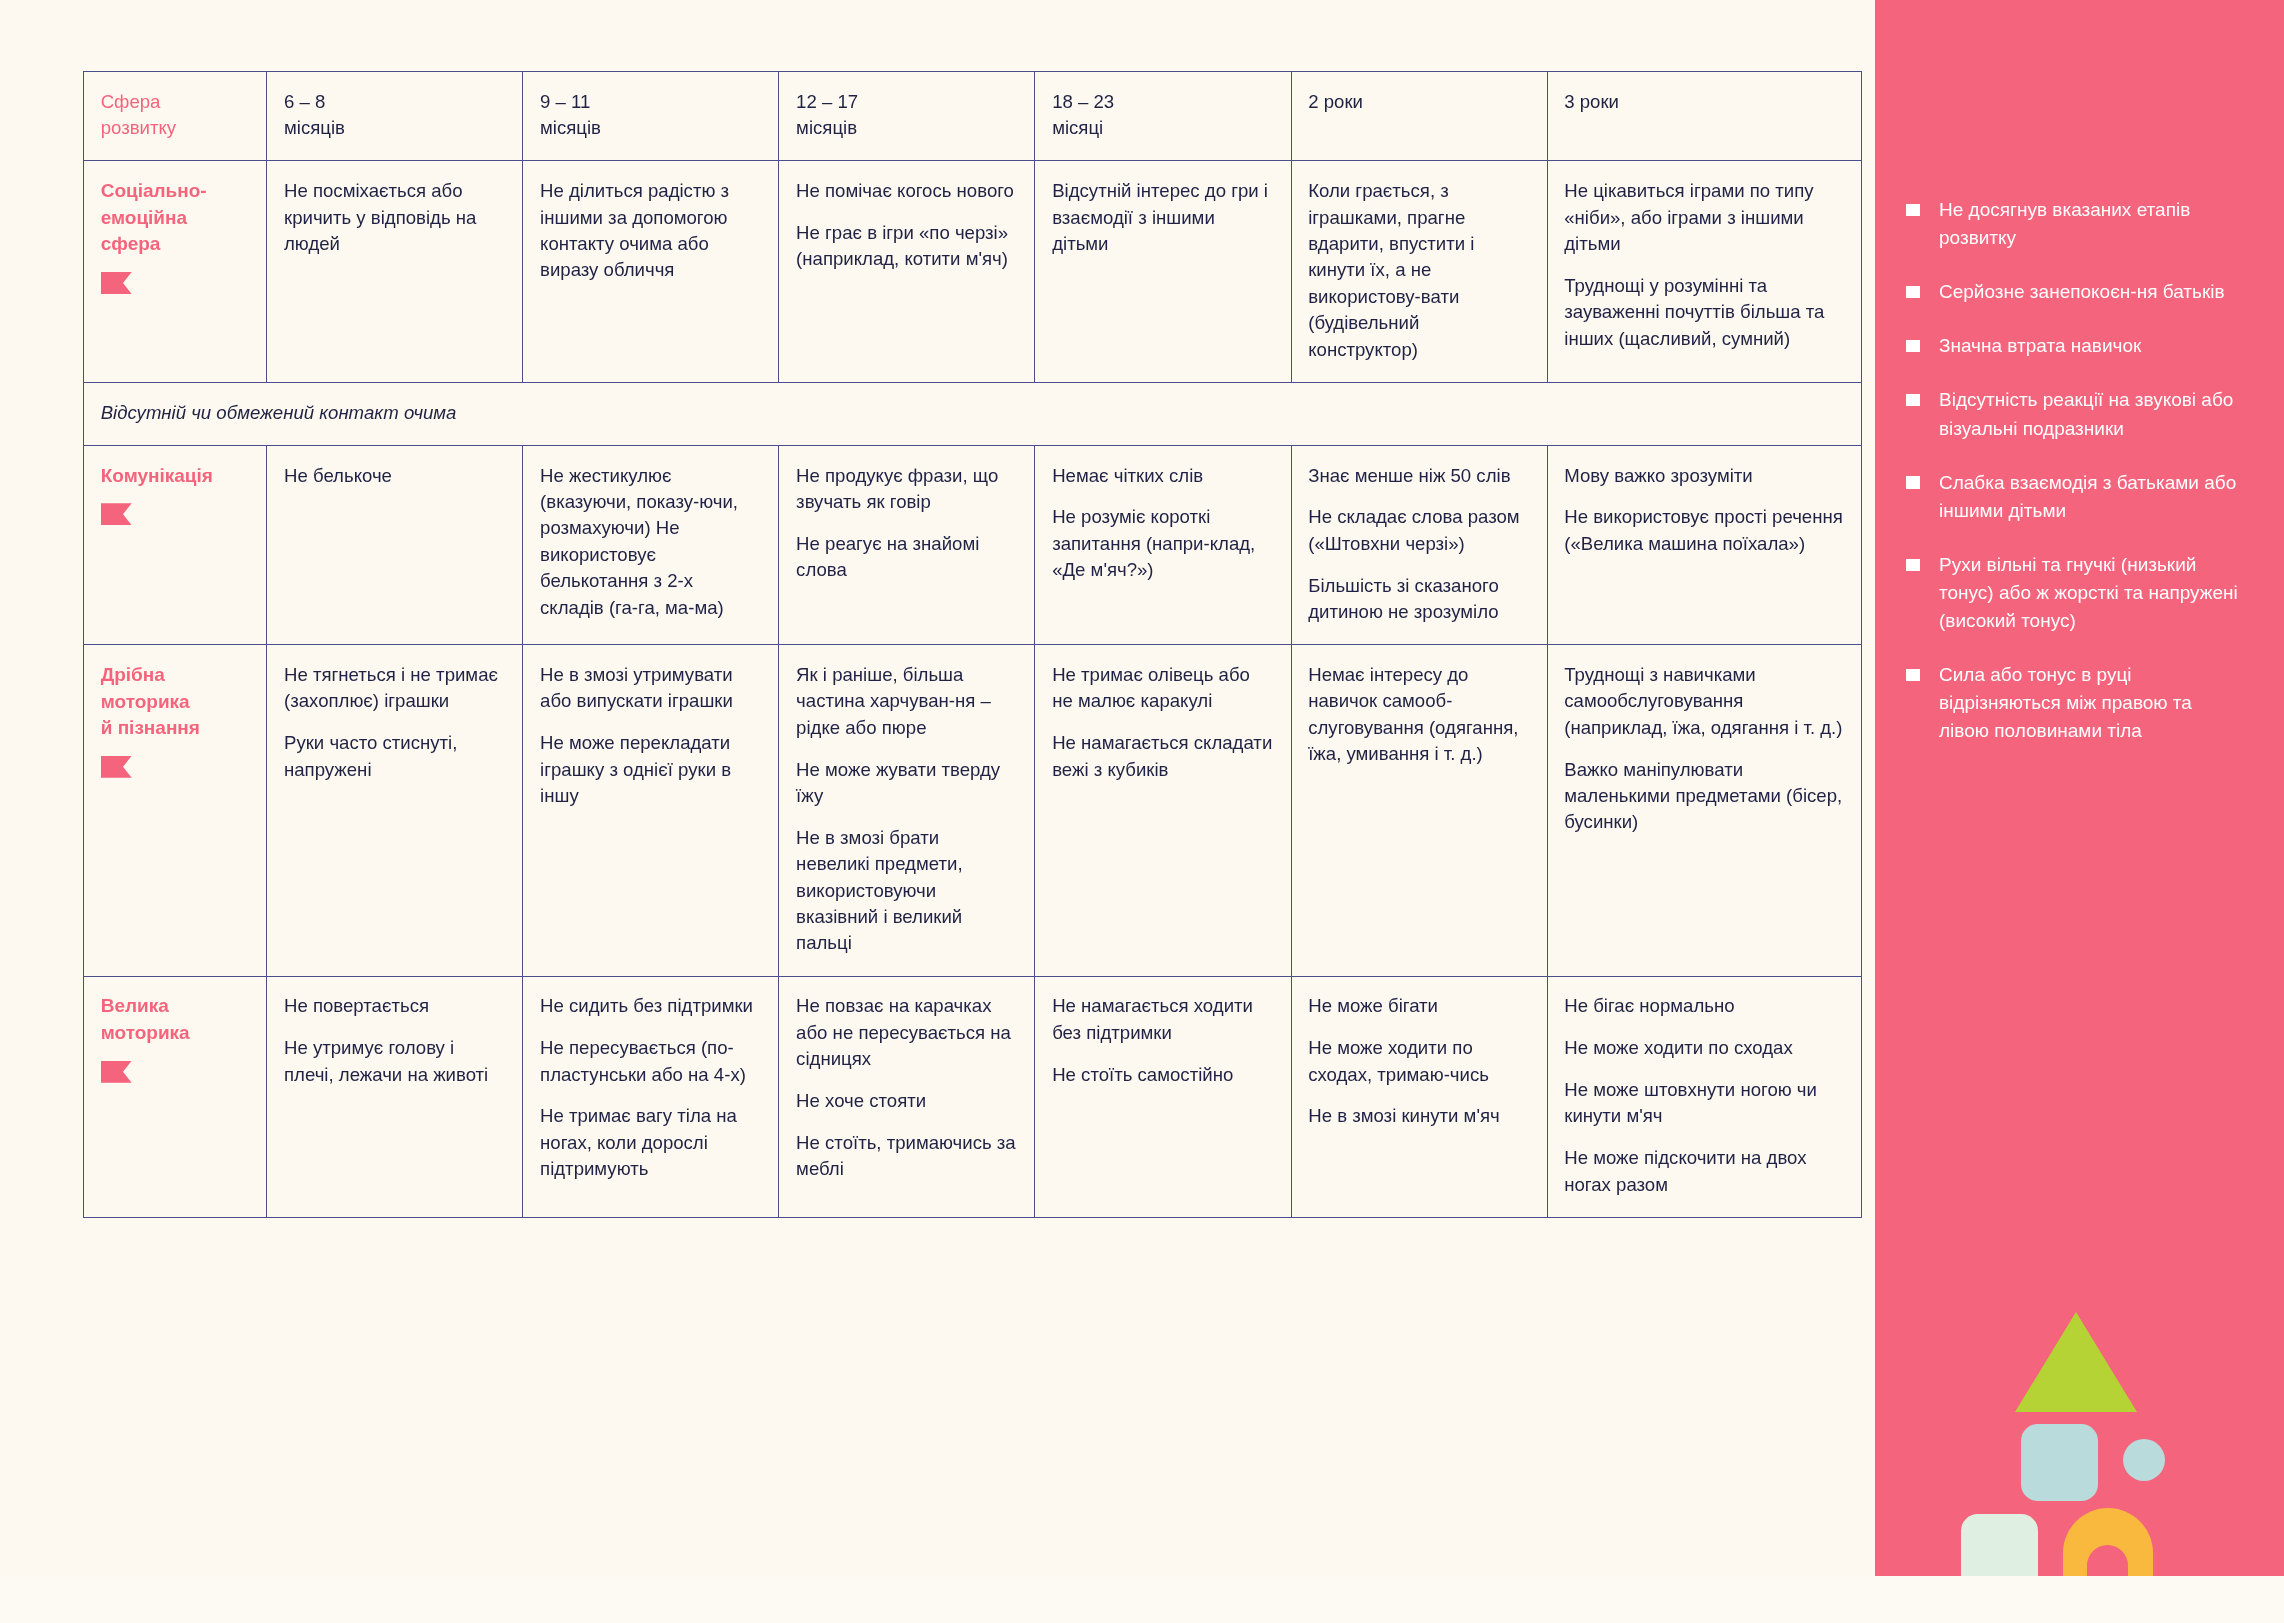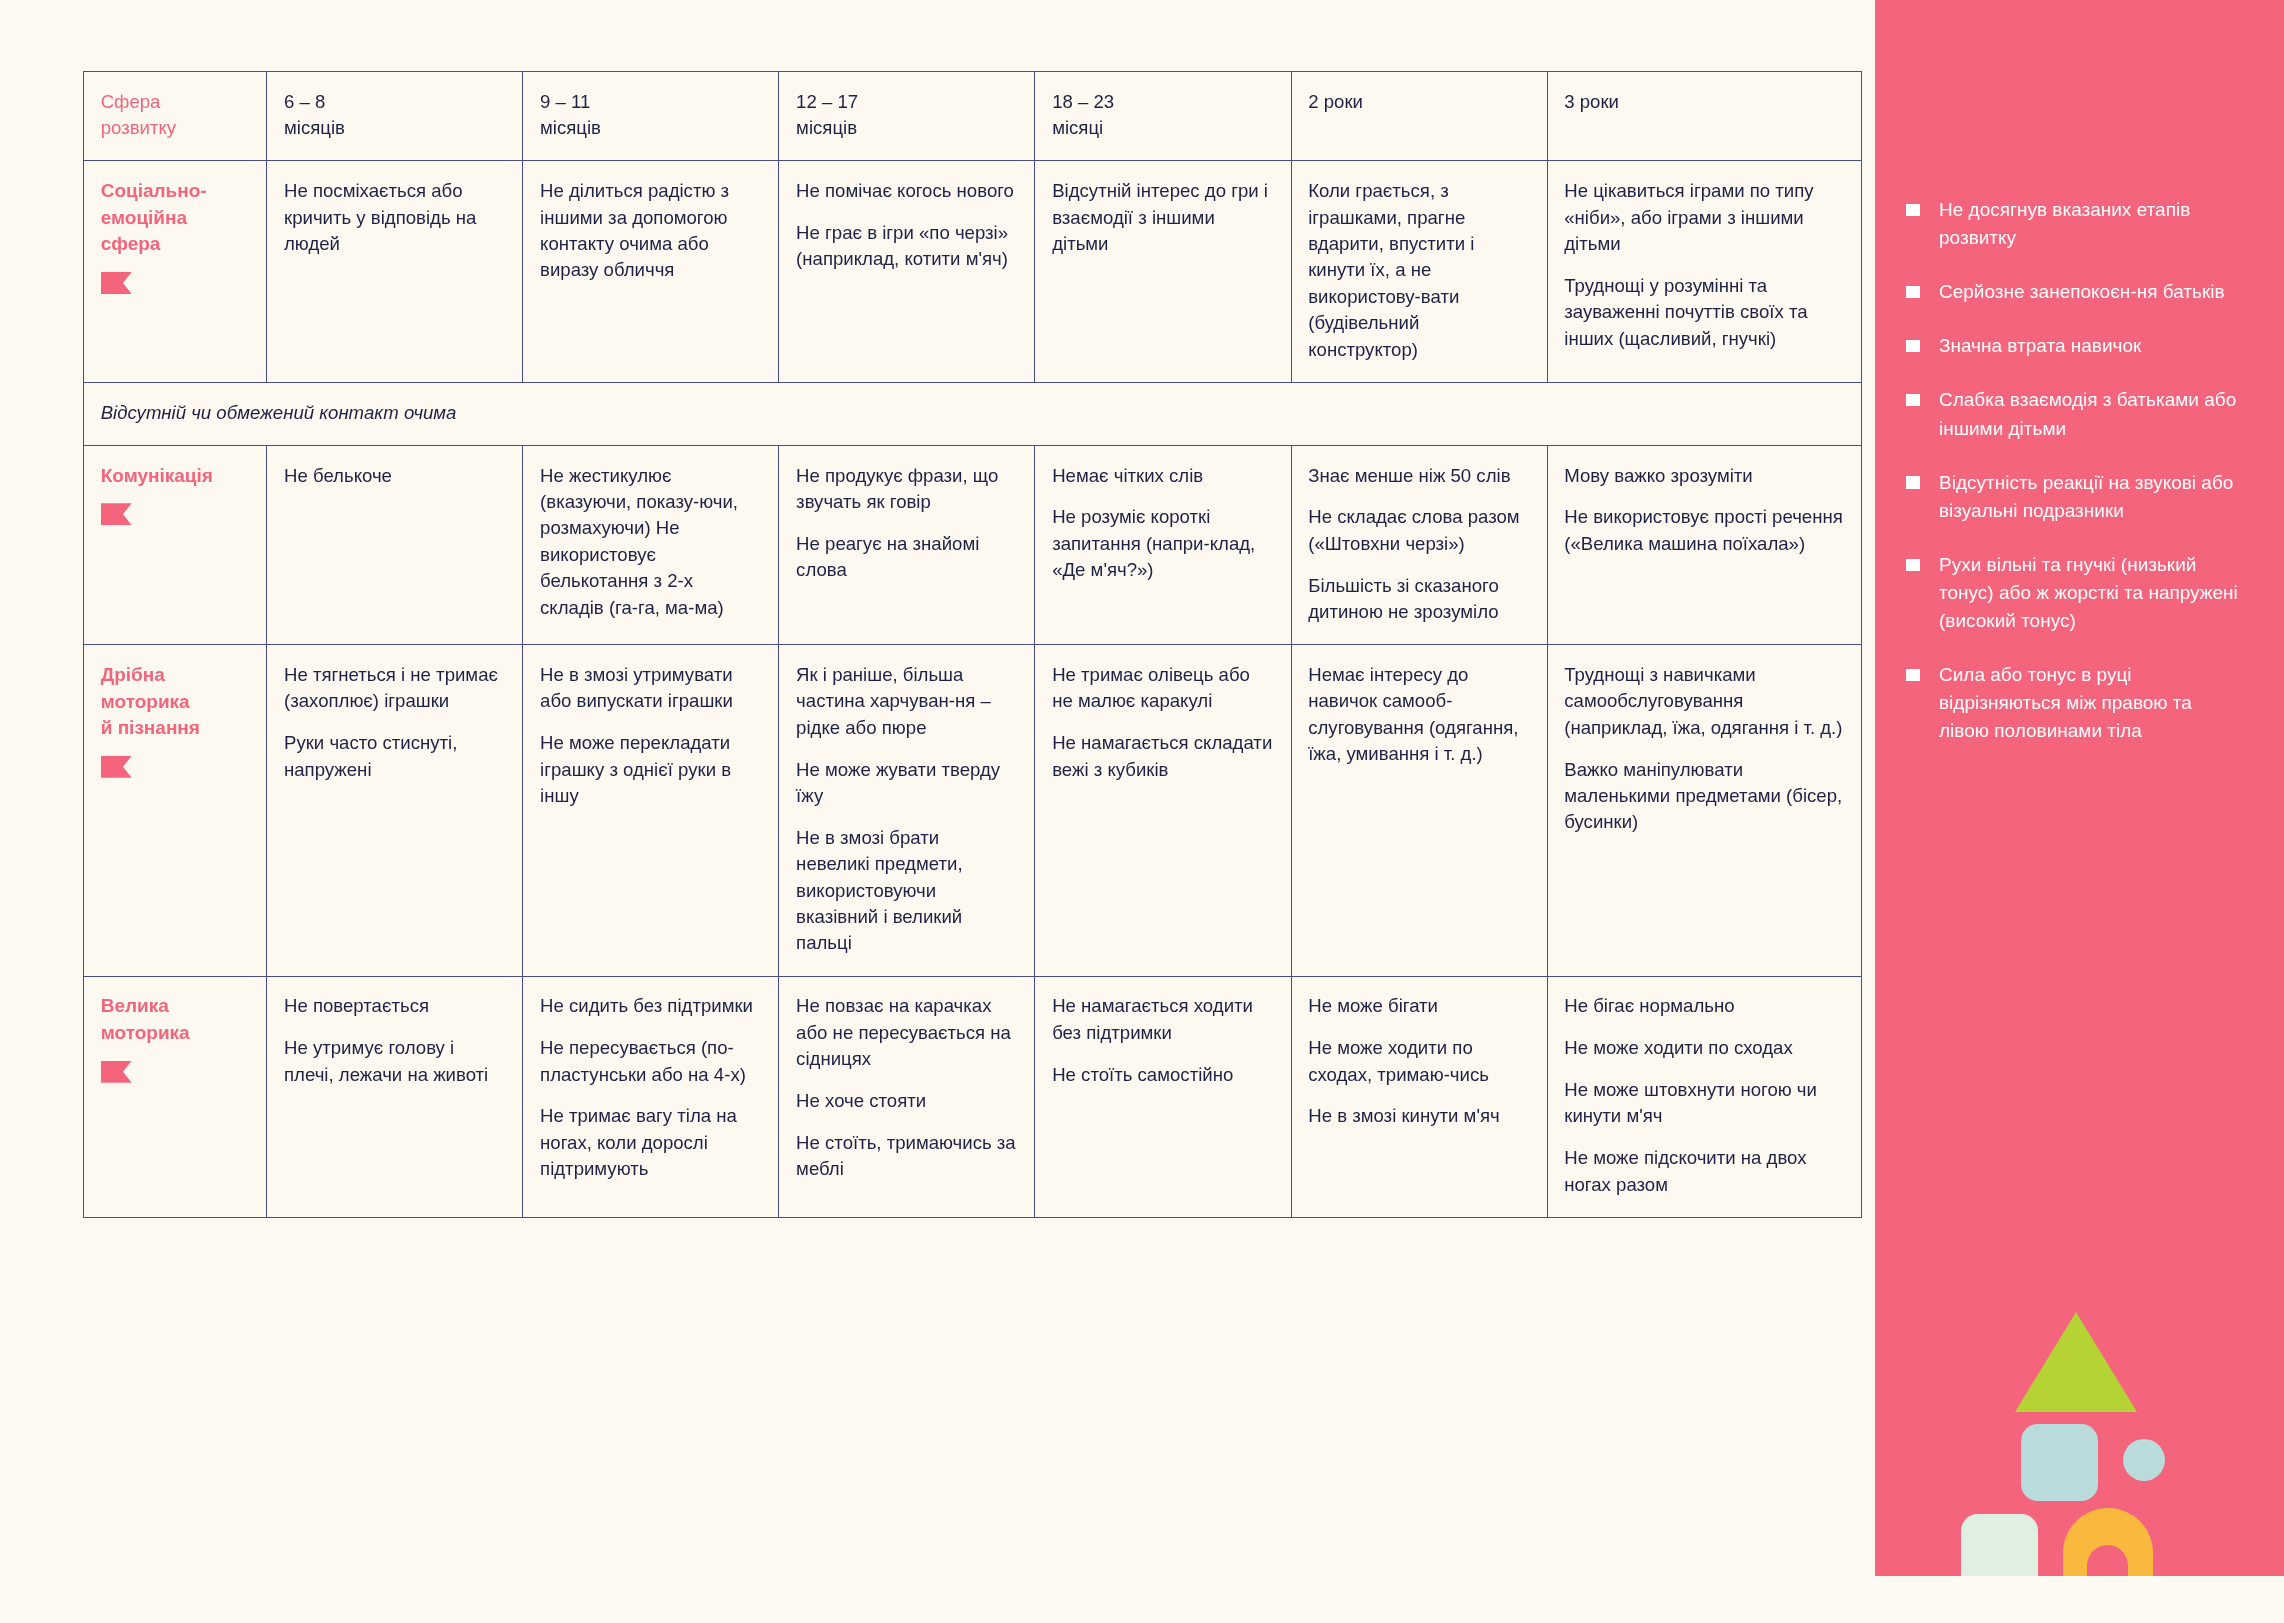--- a/index.html
+++ b/index.html
@@ -232,21 +232,21 @@
         <p>Не грає в ігри «по черзі» (наприклад, котити м'яч)</p>
       </td>
       <td class="cell">
         <p>Відсутній інтерес до гри і взаємодії з іншими дітьми</p>
       </td>
       <td class="cell">
         <p>Коли грається, з іграшками, прагне вдарити, впустити і кинути їх, а не використову-вати (будівельний конструктор)</p>
       </td>
       <td class="cell">
         <p>Не цікавиться іграми по типу «ніби», або іграми з іншими дітьми</p>
-        <p>Труднощі у розумінні та зауваженні почуттів своїх та інших (щасливий, гнучкі)</p>
+        <p>Труднощі у розумінні та зауваженні почуттів більша та інших (щасливий, сумний)</p>
       </td>
     </tr>
 
     <tr class="banner">
       <td colspan="7">Відсутній чи обмежений контакт очима</td>
     </tr>
 
     <tr>
       <td>
         <div class="rowlabel" style="white-space:pre-line">Комунікація</div>
@@ -358,25 +358,25 @@
       <div class="rf-item">
         <span class="rf-bullet"></span>
         <span>Серйозне занепокоєн-ня батьків</span>
       </div>
       <div class="rf-item">
         <span class="rf-bullet"></span>
         <span>Значна втрата навичок</span>
       </div>
       <div class="rf-item">
         <span class="rf-bullet"></span>
+        <span>Відсутність реакції на звукові або візуальні подразники</span>
+      </div>
+      <div class="rf-item">
+        <span class="rf-bullet"></span>
         <span>Слабка взаємодія з батьками або іншими дітьми</span>
-      </div>
-      <div class="rf-item">
-        <span class="rf-bullet"></span>
-        <span>Відсутність реакції на звукові або візуальні подразники</span>
       </div>
       <div class="rf-item">
         <span class="rf-bullet"></span>
         <span>Рухи вільні та гнучкі (низький тонус) або ж жорсткі та напружені (високий тонус)</span>
       </div>
       <div class="rf-item">
         <span class="rf-bullet"></span>
         <span>Сила або тонус в руці відрізняються між правою та лівою половинами тіла</span>
       </div>
     </div>

